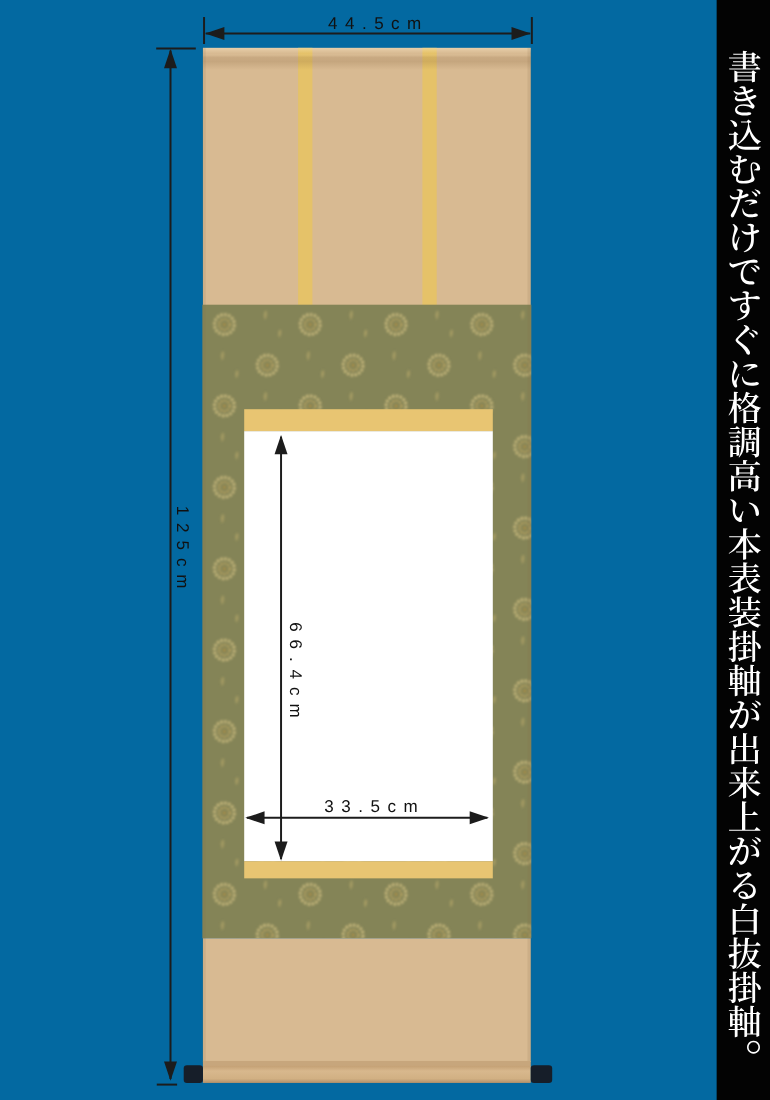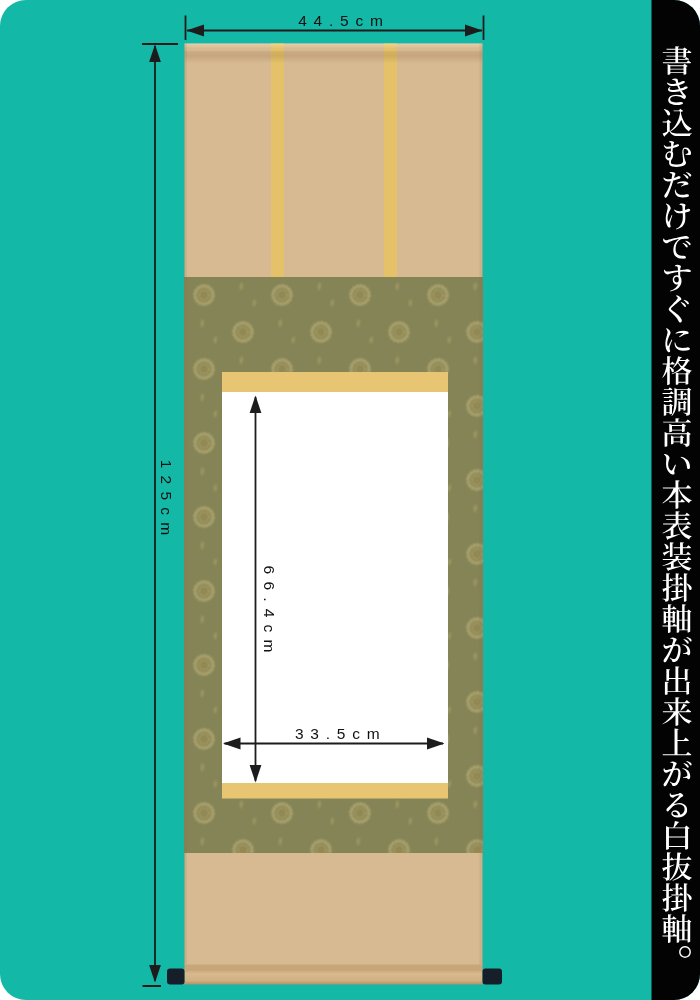--- a/index.html
+++ b/index.html
@@ -1,16 +1,16 @@
 <!DOCTYPE html>
 <html><head><meta charset="utf-8">
 <style>
 html,body{margin:0;padding:0;background:#fff;}
-#page{position:relative;width:700px;height:1000px;background:#14b8a6;overflow:hidden;
-font-family:"Liberation Sans",sans-serif;border-radius:26px;}
+#page{position:relative;width:700px;height:1000px;background:#0369a1;overflow:hidden;
+font-family:"Liberation Sans",sans-serif;}
 </style></head>
 <body>
 <div id="page">
 <svg width="700" height="1000" viewBox="0 0 700 1000">
 <defs>
 <filter id="pblur" x="-20%" y="-20%" width="140%" height="140%">
           <feGaussianBlur stdDeviation="1"></feGaussianBlur>
         </filter>
 <pattern id="greenpat" width="78" height="74" patternUnits="userSpaceOnUse" x="184" y="277">
 <rect width="78" height="74" fill="#848457"></rect>

